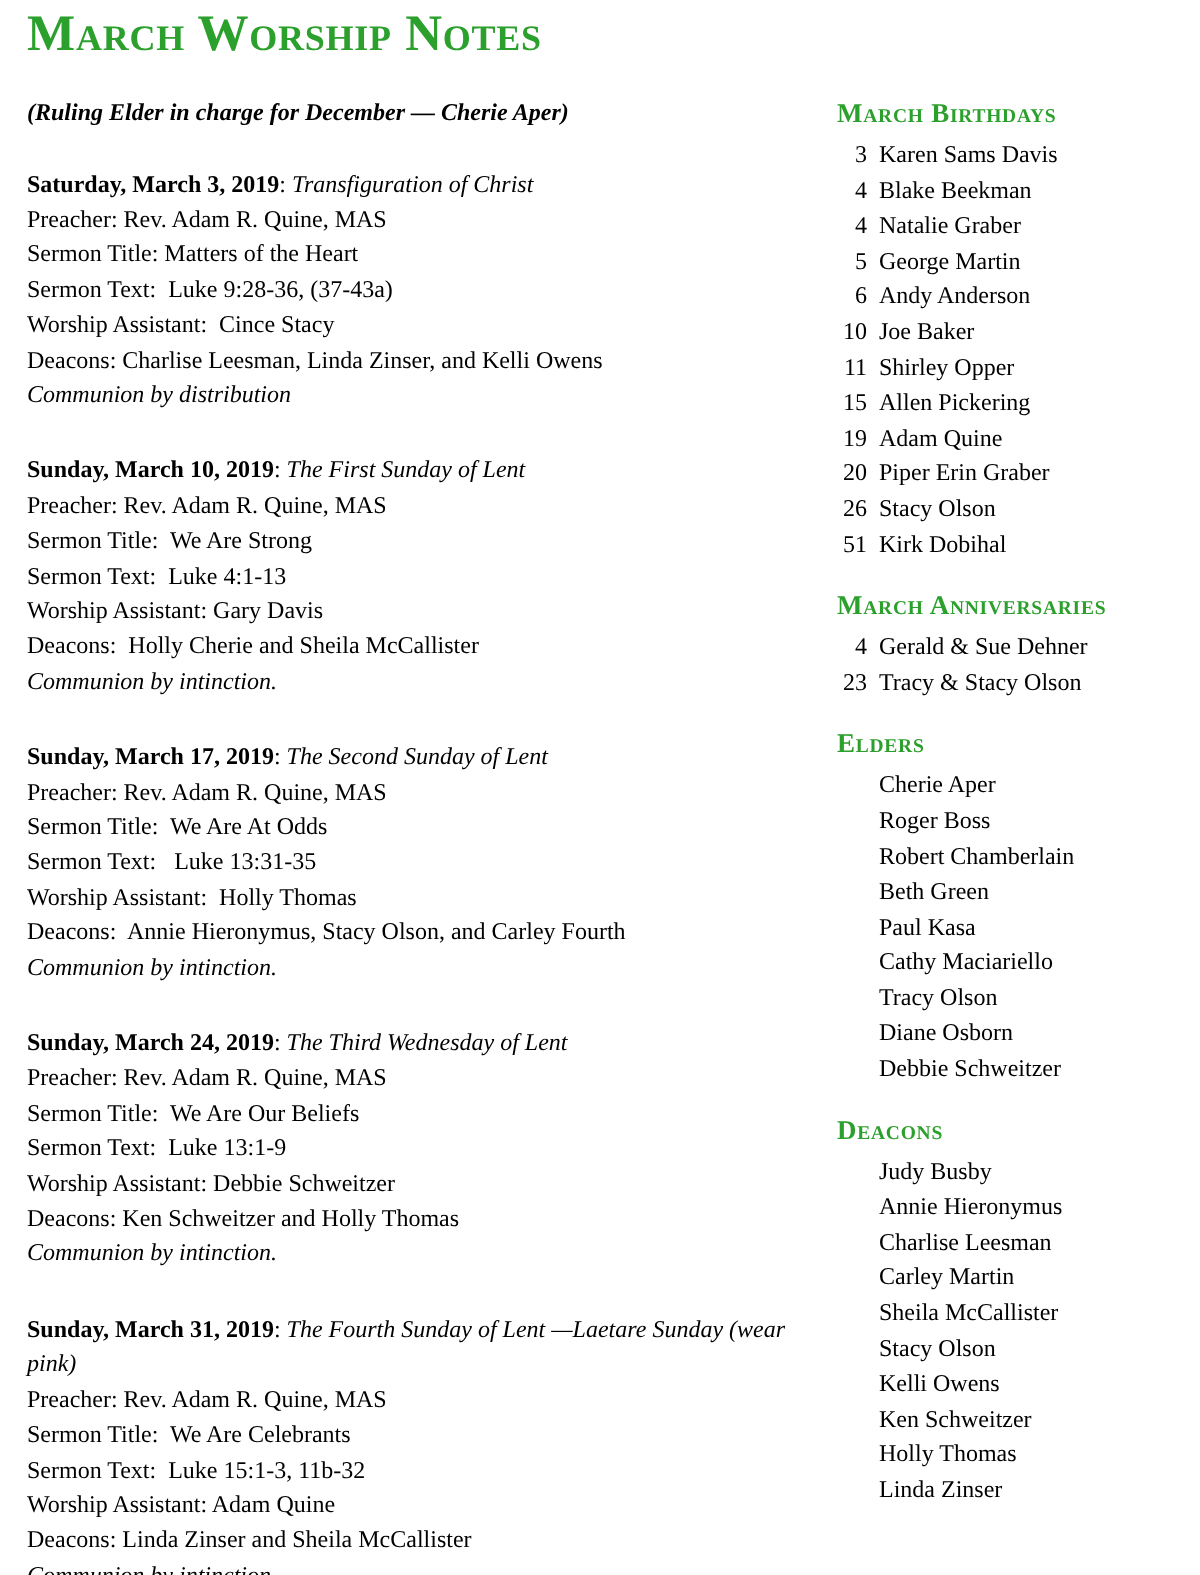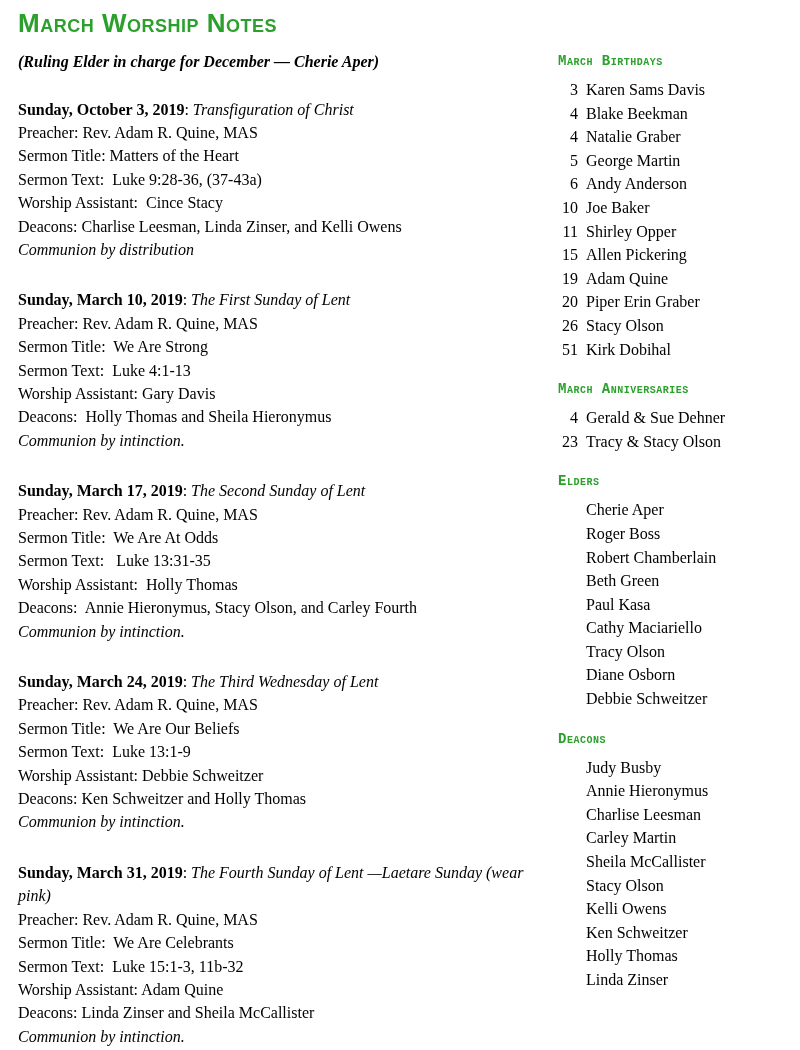--- a/index.html
+++ b/index.html
@@ -9,27 +9,28 @@
     width: 800px;
     height: 1050px;
     overflow: hidden;
     color: #000;
     font-family: "Liberation Serif", serif;
     font-size: 16px;
   }
   .page { padding: 8px 8px 0 18px; }
 
   .title {
-    font-family: Liberation Sans, sans-serif;
+    font-family: Liberation Serif, serif;
     font-variant: small-caps;
     font-weight: bold;
-    font-size: 26px;
+    font-size: 34px;
     line-height: 30px;
     letter-spacing: 0.5px;
     color: var(--green);
+    margin-bottom: 14px;
   }
 
   .columns { display: flex; align-items: flex-start; }
   .left-col { flex: 0 0 530px; width: 530px; }
   .right-col { flex: 1; padding-left: 10px; }
 
   .ruling-note {
     font-weight: bold;
     font-style: italic;
     line-height: 23.5px;
@@ -39,24 +40,24 @@
   }
 
   .service { margin-bottom: 27px; }
   .svc-line { line-height: 23.4px; }
   .pre { white-space: pre-wrap; }
   .date { font-weight: bold; }
   .svc-title { font-style: italic; }
   .communion { font-style: italic; }
 
   .section-heading {
-    font-family: Liberation Mono, monospace;
+    font-family: Liberation Serif, serif;
     font-variant: small-caps;
     font-weight: bold;
-    font-size: 14px;
+    font-size: 18px;
     line-height: 20px;
     letter-spacing: 0.5px;
     color: var(--green);
     margin: 18px 0 7px 0;
   }
   .section-heading.first { margin-top: 13px; }
 
   .num-item { display: flex; line-height: 23.6px; }
   .num { flex: 0 0 20px; width: 20px; text-align: right; }
   .nm { margin-left: 8px; }
@@ -69,36 +70,36 @@
 <div class="page">
 
   <h1 class="title">March Worship Notes</h1>
 
   <div class="columns">
 
     <div class="left-col">
       <p class="ruling-note">(Ruling Elder in charge for December — Cherie Aper)</p>
 
         <div class="service">
-          <div class="svc-line head"><span class="date pre">Sunday, October 3, 2019</span><span class="pre">: </span><span class="svc-title pre">Transfiguration of Christ</span></div>
+          <div class="svc-line head"><span class="date pre">Saturday, March 3, 2019</span><span class="pre">: </span><span class="svc-title pre">Transfiguration of Christ</span></div>
           <div class="svc-line pre">Preacher: Rev. Adam R. Quine, MAS</div>
           <div class="svc-line pre">Sermon Title: Matters of the Heart</div>
           <div class="svc-line pre">Sermon Text:  Luke 9:28-36, (37-43a)</div>
           <div class="svc-line pre">Worship Assistant:  Cince Stacy</div>
           <div class="svc-line pre">Deacons: Charlise Leesman, Linda Zinser, and Kelli Owens</div>
           <div class="svc-line communion pre">Communion by distribution</div>
         </div>
 
         <div class="service">
           <div class="svc-line head"><span class="date pre">Sunday, March 10, 2019</span><span class="pre">: </span><span class="svc-title pre">The First Sunday of Lent</span></div>
           <div class="svc-line pre">Preacher: Rev. Adam R. Quine, MAS</div>
           <div class="svc-line pre">Sermon Title:  We Are Strong</div>
           <div class="svc-line pre">Sermon Text:  Luke 4:1-13</div>
           <div class="svc-line pre">Worship Assistant: Gary Davis</div>
-          <div class="svc-line pre">Deacons:  Holly Thomas and Sheila Hieronymus</div>
+          <div class="svc-line pre">Deacons:  Holly Cherie and Sheila McCallister</div>
           <div class="svc-line communion pre">Communion by intinction.</div>
         </div>
 
         <div class="service">
           <div class="svc-line head"><span class="date pre">Sunday, March 17, 2019</span><span class="pre">: </span><span class="svc-title pre">The Second Sunday of Lent</span></div>
           <div class="svc-line pre">Preacher: Rev. Adam R. Quine, MAS</div>
           <div class="svc-line pre">Sermon Title:  We Are At Odds</div>
           <div class="svc-line pre">Sermon Text:   Luke 13:31-35</div>
           <div class="svc-line pre">Worship Assistant:  Holly Thomas</div>
           <div class="svc-line pre">Deacons:  Annie Hieronymus, Stacy Olson, and Carley Fourth</div>

